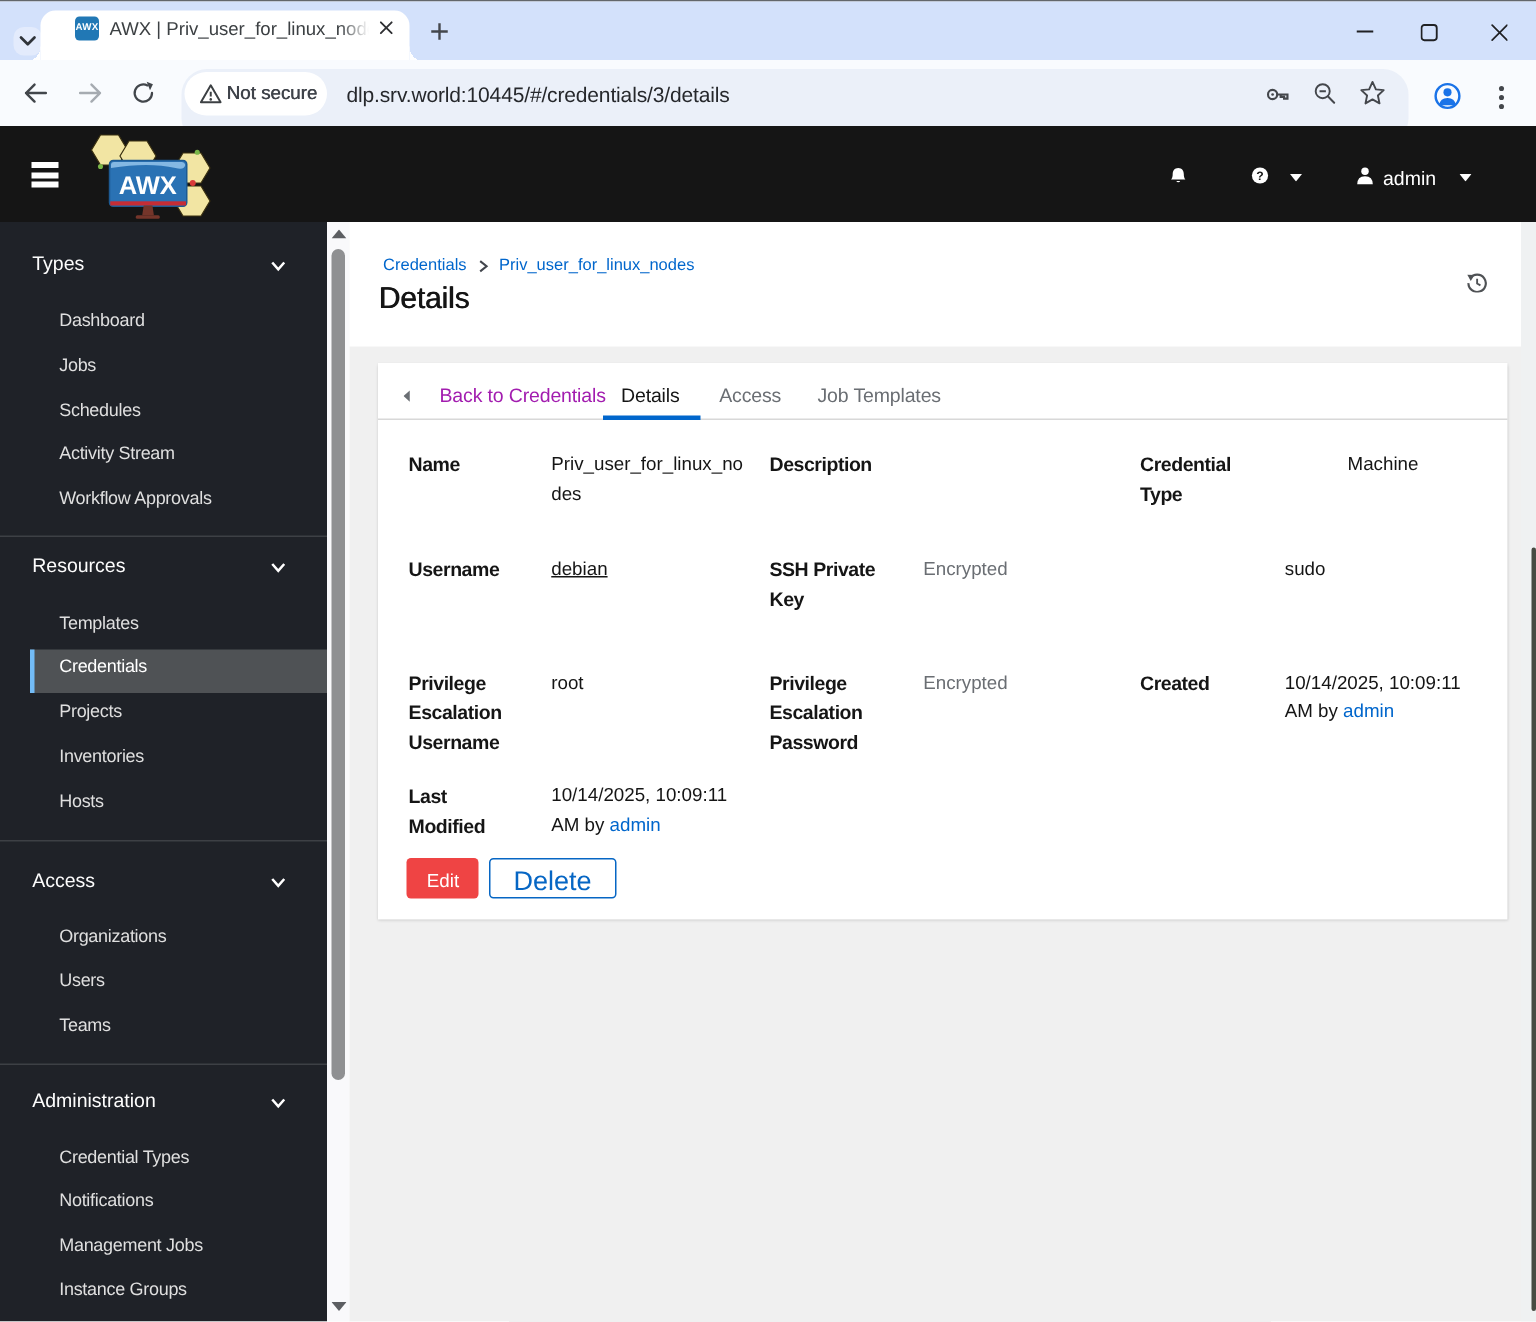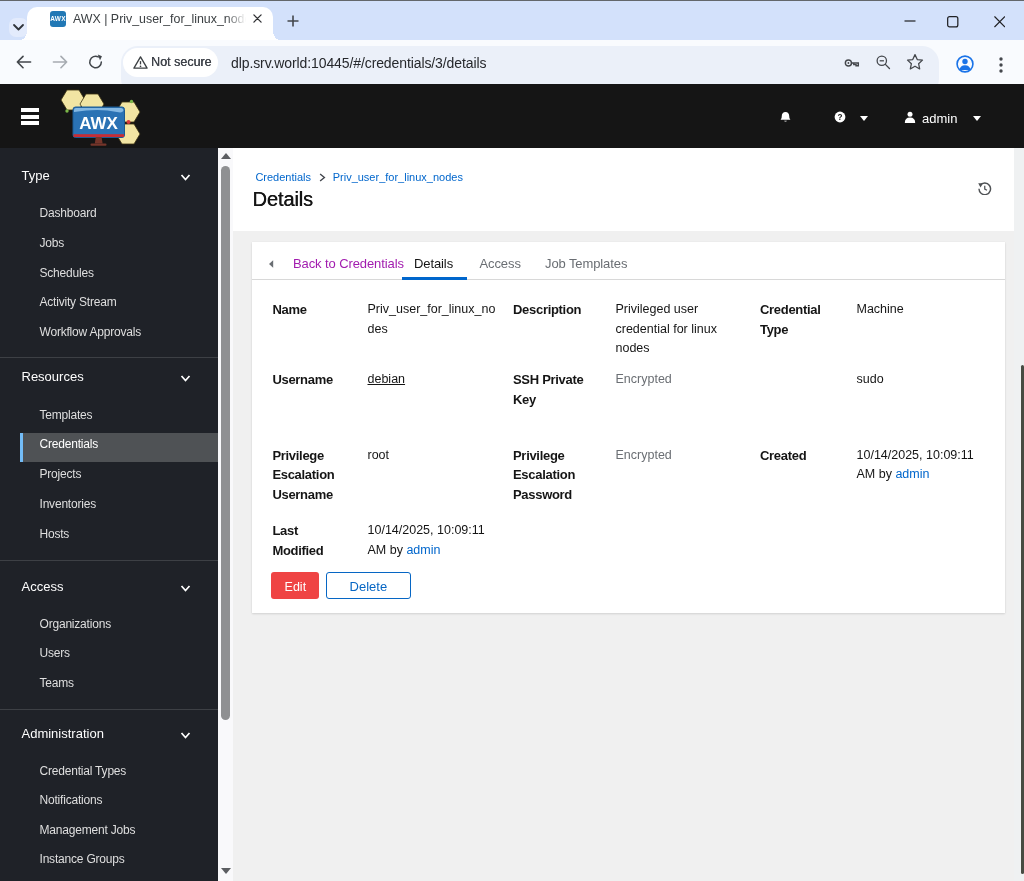--- a/index.html
+++ b/index.html
@@ -63,21 +63,21 @@
 #tabactiveline { left:149.8px; top:35px; width:64.8px; height:3px; background:#0066cc; }
 
 .lbl { position:absolute; font-size:13px; font-weight:bold; color:#151515; line-height:19.5px; letter-spacing:-0.3px;}
 .val { position:absolute; font-size:12.5px; color:#151515; line-height:19.5px; word-break:break-word; }
 .enc { color:#6a6e73; }
 .val a { color:#0066cc; text-decoration:none; }
 
 #btnedit { left:19.3px; top:330.1px; width:48.1px; height:27.4px; background:#ef4444; color:#fff;
   font-size:12.5px; border-radius:3px; text-align:center; line-height:30px; }
 #btndelete { left:74.1px; top:330.1px; width:84.6px; height:27.4px; background:#fff; color:#0666c4;
-  font-size:13px; border:1px solid #0666c4; border-radius:3px; text-align:center; line-height:28px; }
+  font-size:18px; border:1px solid #0666c4; border-radius:3px; text-align:center; line-height:28px; }
 
 
 #pgtrack { left:1014px; top:148px; width:10px; height:733px; background:#eff1f2; }
 #pgthumb { left:1021px; top:365px; width:3px; height:509px; background:#474b42; border-radius:2px; }
 </style>
 </head>
 <body>
 <div id="stage">
 
   <div class="a" id="topline"></div>
@@ -200,21 +200,21 @@
         <circle cx="6" cy="3.2" r="2.5" fill="#fff"></circle>
         <path d="M0.8 12 Q0.8 6.5 6 6.5 Q11.2 6.5 11.2 12 Z" fill="#fff"></path>
       </svg>
     <div class="a" id="adminx">admin</div>
     <svg class="a" viewBox="0 0 8 5" style="left:973px;top:31.5px;width:8px;height:5px;">
         <polygon points="0,0 8,0 4,5" fill="#fff"></polygon>
       </svg>
   </div>
 
   <div class="a" id="sidebar">
-    <div class="navsec" style="top:20px;">Type</div>
+    <div class="navsec" style="top:20px;">Types</div>
     <svg class="chev" viewBox="0 0 11 11" style="top:24px;">
         <path d="M1.5 3 L5.5 7.5 L9.5 3" stroke="#fff" stroke-width="1.7" fill="none"></path>
       </svg>
     <div class="navitem" style="top:57.7px;">Dashboard</div>
     <div class="navitem" style="top:87.8px;">Jobs</div>
     <div class="navitem" style="top:117.6px;">Schedules</div>
     <div class="navitem" style="top:147.4px;">Activity Stream</div>
     <div class="navitem" style="top:177.1px;">Workflow Approvals</div>
     <div class="navdiv" style="top:208.5px;"></div>
     <div class="navsec" style="top:221.4px;">Resources</div>
@@ -277,23 +277,22 @@
         <div class="ptab" style="left:41px;color:#a21caf;">Back to Credentials</div>
         <div class="ptab" style="left:162px;color:#151515;">Details</div>
         <div class="ptab" style="left:227.5px;">Access</div>
         <div class="ptab" style="left:293px;">Job Templates</div>
         <div class="a" id="tabactiveline"></div>
       </div>
 
       <div class="lbl" style="left:20.4px;top:58.2px;width:74px;">Name</div>
       <div class="val" style="left:115.5px;top:58.2px;width:131px;">Priv_user_for_linux_nodes</div>
       <div class="lbl" style="left:261px;top:58.2px;width:74px;">Description</div>
-      <div class="val" style="left:363.5px;top:58.2px;width:131px;">Privileged user credential for linux nodes</div>
       <div class="lbl" style="left:508px;top:58.2px;width:76px;">Credential Type</div>
-      <div class="val" style="left:604.5px;top:58.2px;width:131px;">Machine</div>
+      <div class="val" style="left:604.5px;top:58.2px;width:131px;text-align:center;">Machine</div>
 
       <div class="lbl" style="left:20.4px;top:128.2px;width:74px;">Username</div>
       <div class="val" style="left:115.5px;top:128.2px;width:131px;text-decoration:underline;">debian</div>
       <div class="lbl" style="left:261px;top:128.2px;width:76px;">SSH Private Key</div>
       <div class="val enc" style="left:363.5px;top:128.2px;width:131px;">Encrypted</div>
       <div class="val" style="left:604.5px;top:128.2px;width:131px;">sudo</div>
 
       <div class="lbl" style="left:20.4px;top:203.7px;width:74px;">Privilege Escalation Username</div>
       <div class="val" style="left:115.5px;top:203.7px;width:131px;">root</div>
       <div class="lbl" style="left:261px;top:203.7px;width:76px;">Privilege Escalation Password</div>

